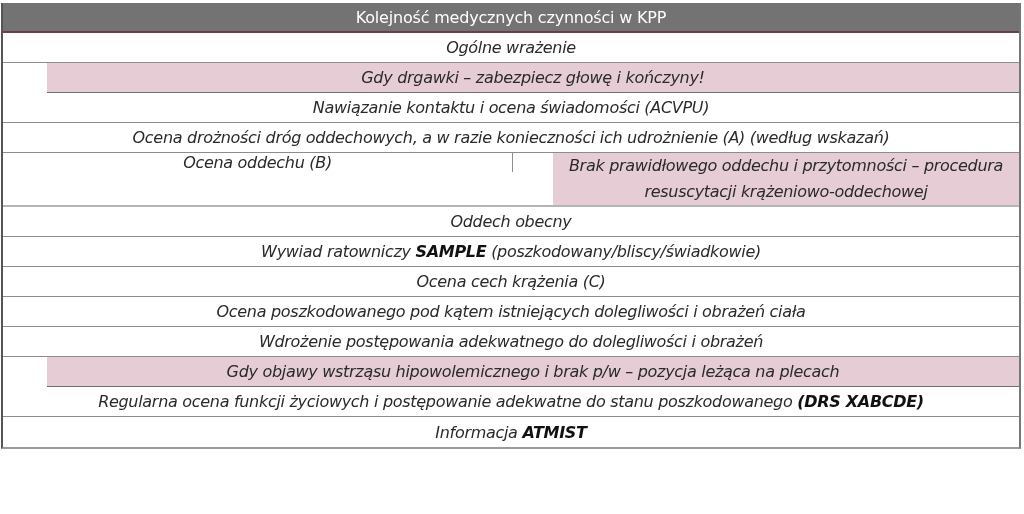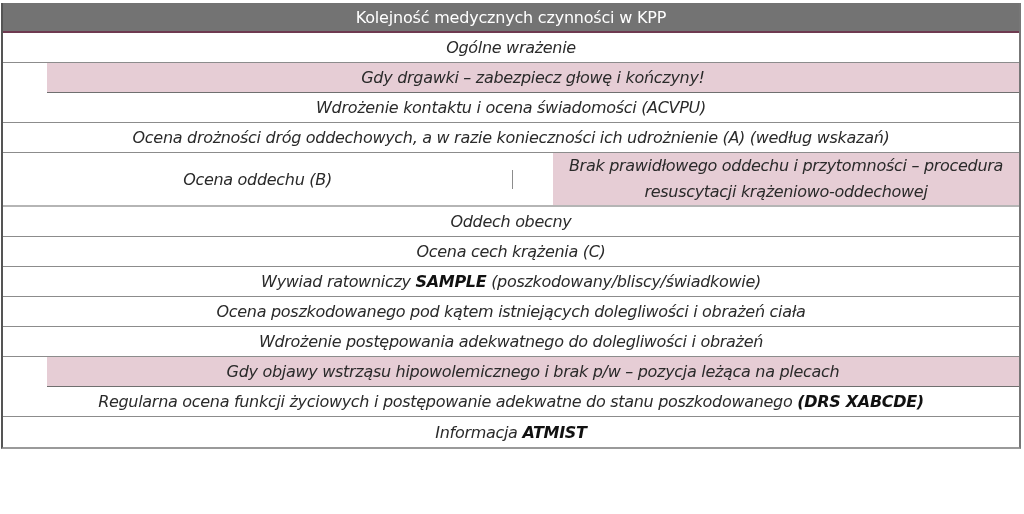--- a/index.html
+++ b/index.html
@@ -26,21 +26,21 @@
     display: flex; align-items: center; justify-content: center;
     font-size: 16px; text-align: center;
     border-bottom: 1.5px solid #8c8c8c;
     box-sizing: border-box;
     letter-spacing: -0.3px;
     white-space: nowrap;
     font-style: italic;
   }
   .row.pink { background: #e6cdd5; border-bottom-color: #6f6f6f; margin-left: 44px; }
   .row.last { border-bottom: none; }
-  .row.split { height: 54px; padding: 0; justify-content: stretch; align-items: center; border-bottom-color: #b5b5b5; border-bottom-width: 2px; gap: 40px; }
+  .row.split { height: 54px; padding: 0; justify-content: stretch; align-items: flex-start; border-bottom-color: #b5b5b5; border-bottom-width: 2px; gap: 40px; }
   .cell-left {
     width: 510px; display: flex; align-items: center; justify-content: center;
     border-right: 1px solid #8c8c8c; box-sizing: border-box;
   }
   .cell-right {
     flex: 1; display: flex; align-items: center; justify-content: center;
     background: #e6cdd5; white-space: normal; line-height: 26px; padding: 0 8px;
   }
   b { font-weight: bold; color: #111; }
 </style>
@@ -50,46 +50,46 @@
 <div class="table">
   <div class="hdr">Kolejność medycznych czynności w KPP</div>
 
   <div class="row">
       <span>Ogólne wrażenie</span>
     </div>
   <div class="row pink">
       <span>Gdy drgawki – zabezpiecz głowę i kończyny!</span>
     </div>
   <div class="row">
-      <span>Wdrożenie kontaktu i ocena świadomości (ACVPU)</span>
+      <span>Nawiązanie kontaktu i ocena świadomości (ACVPU)</span>
     </div>
   <div class="row">
       <span>Ocena drożności dróg oddechowych, a w razie konieczności ich udrożnienie (A) (według wskazań)</span>
     </div>
 
   <div class="row split">
     <div class="cell-left">
         <span>Ocena oddechu (B)</span>
       </div>
     <div class="cell-right">
         <span>Brak prawidłowego oddechu i przytomności – procedura resuscytacji krążeniowo-oddechowej</span>
       </div>
   </div>
 
   <div class="row">
       <span>Oddech obecny</span>
     </div>
   <div class="row">
-      <span>Ocena cech krążenia (C)</span>
-    </div>
-  <div class="row">
     <span style="white-space:pre">Wywiad ratowniczy </span>
       <b>SAMPLE</b>
       <span style="white-space:pre"> (poszkodowany/bliscy/świadkowie)</span>
   </div>
+  <div class="row">
+      <span>Ocena cech krążenia (C)</span>
+    </div>
   <div class="row">
       <span>Ocena poszkodowanego pod kątem istniejących dolegliwości i obrażeń ciała</span>
     </div>
   <div class="row">
       <span>Wdrożenie postępowania adekwatnego do dolegliwości i obrażeń</span>
     </div>
   <div class="row pink">
       <span>Gdy objawy wstrząsu hipowolemicznego i brak p/w – pozycja leżąca na plecach</span>
     </div>
   <div class="row">

